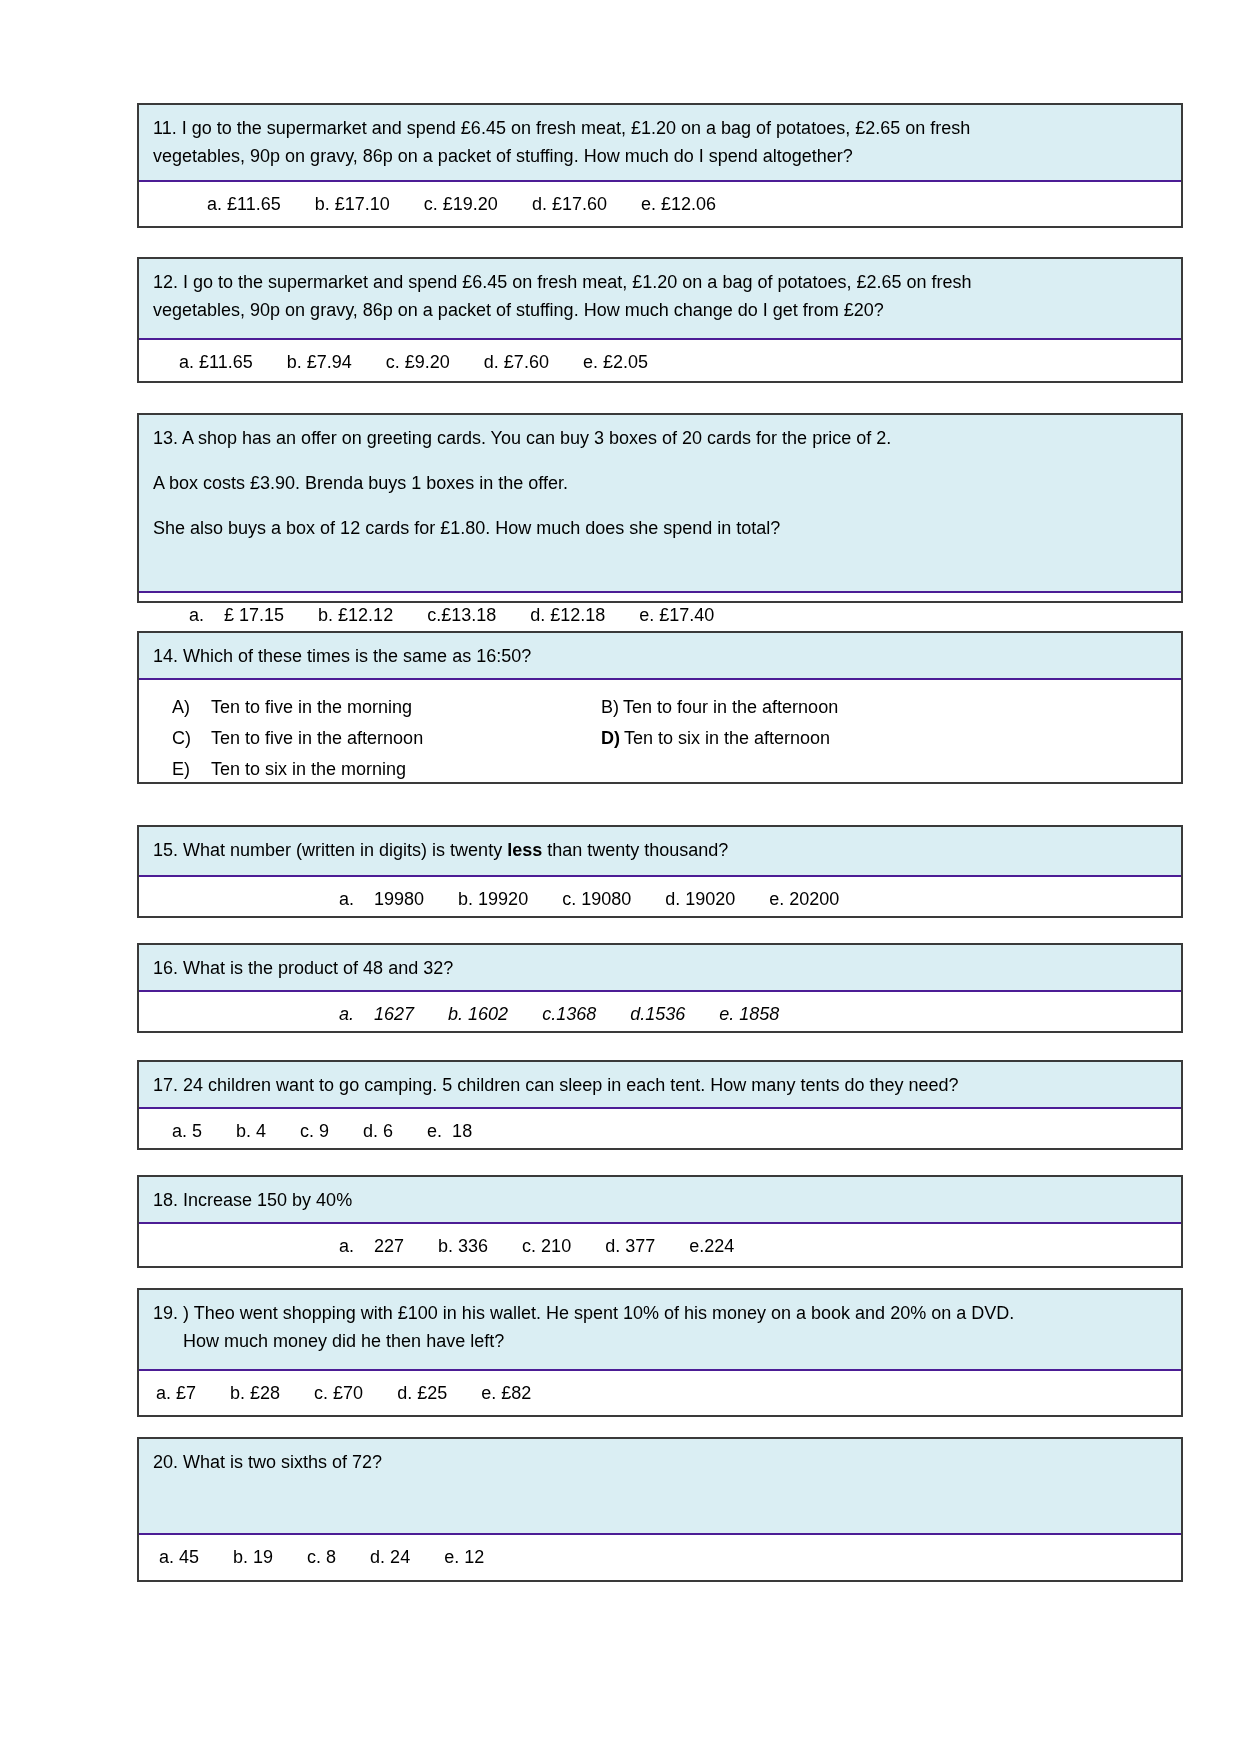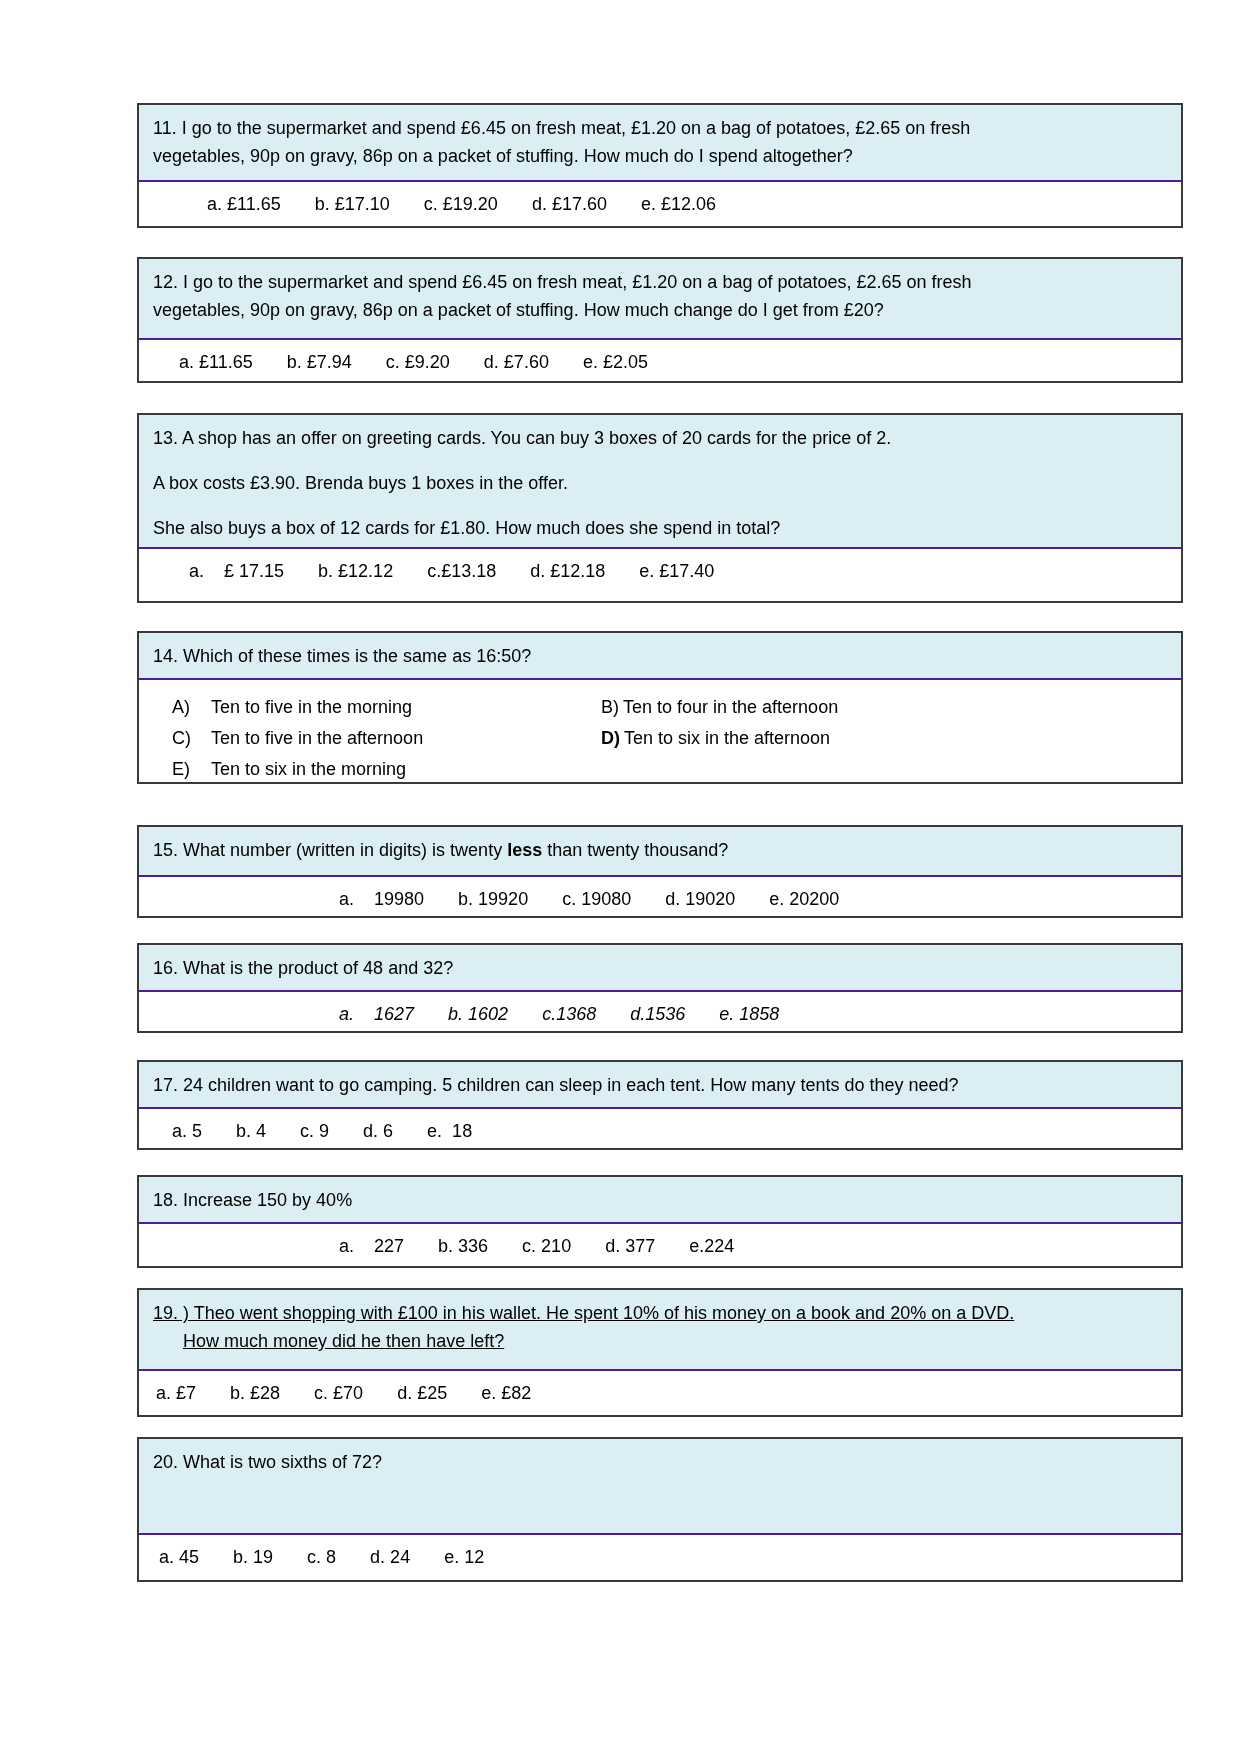--- a/index.html
+++ b/index.html
@@ -42,27 +42,27 @@
   .optgrid { padding: 12px 0 0 0; }
   .optrow { display: flex; line-height: 31px; }
   .optrow .olabel { width: 72px; padding-left: 33px; flex: none; }
   .optrow .oltext { width: 390px; flex: none; }
   .optrow .oright { padding-left: 0; }
   .optrow .oright .rlabel { margin-right: 4px; }
 
   
   #q11 { top: 103px; height: 125px; }  #q11 .qheader { height: 77px; }
   #q12 { top: 257px; height: 126px; }  #q12 .qheader { height: 81px; }
-  #q13 { top: 413px; height: 190px; }  #q13 .qheader { height: 134px; }
+  #q13 { top: 413px; height: 190px; }  #q13 .qheader { height: 178px; }
   #q14 { top: 631px; height: 153px; }  #q14 .qheader { height: 47px; }
   #q15 { top: 825px; height: 93px; }   #q15 .qheader { height: 50px; }
   #q16 { top: 943px; height: 90px; }   #q16 .qheader { height: 47px; }
   #q17 { top: 1060px; height: 90px; }  #q17 .qheader { height: 47px; }
   #q18 { top: 1175px; height: 93px; }  #q18 .qheader { height: 47px; }
-  #q19 { top: 1288px; height: 129px; } #q19 .qheader { height: 81px; text-decoration: underline; }
+  #q19 { top: 1288px; height: 129px; } #q19 .qheader { height: 81px; }
   #q20 { top: 1437px; height: 145px; } #q20 .qheader { height: 96px; }
 
   #q11 .qanswers { padding-left: 68px; }
   #q12 .qanswers { padding-left: 40px; }
   #q13 .qanswers { padding-left: 50px; }
   #q15 .qanswers { padding-left: 200px; }
   #q16 .qanswers { padding-left: 200px; font-style: italic; }
   #q17 .qanswers { padding-left: 33px; }
   #q18 .qanswers { padding-left: 200px; }
   #q19 .qanswers { padding-left: 17px; }

